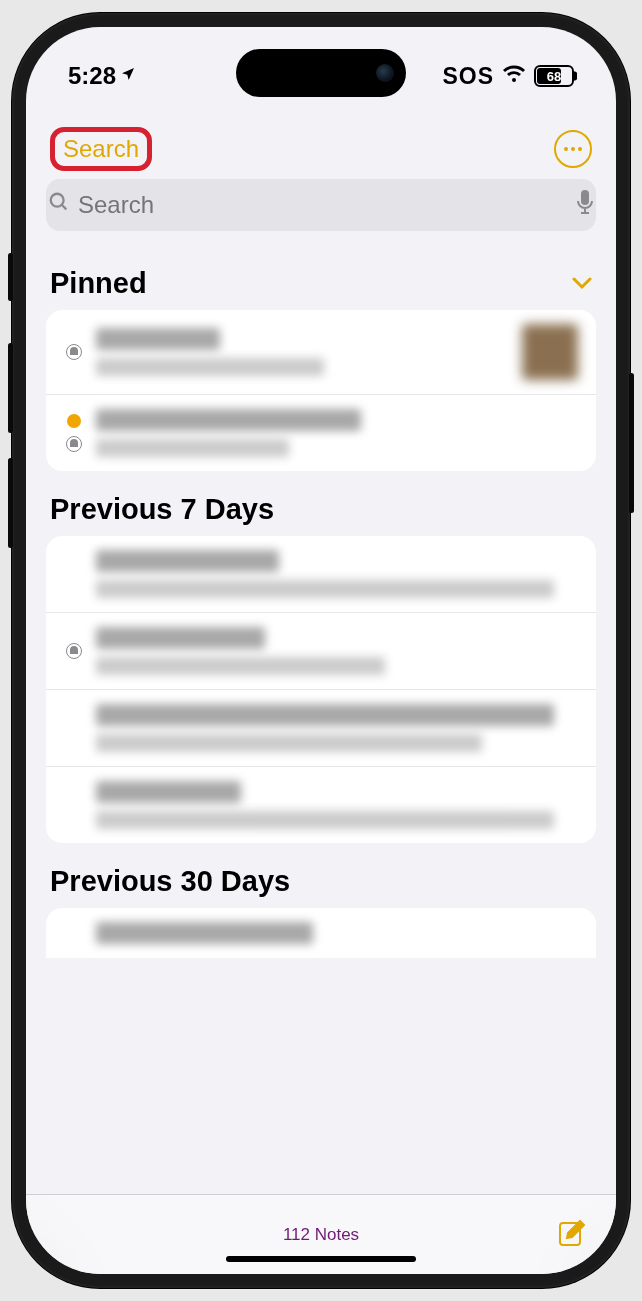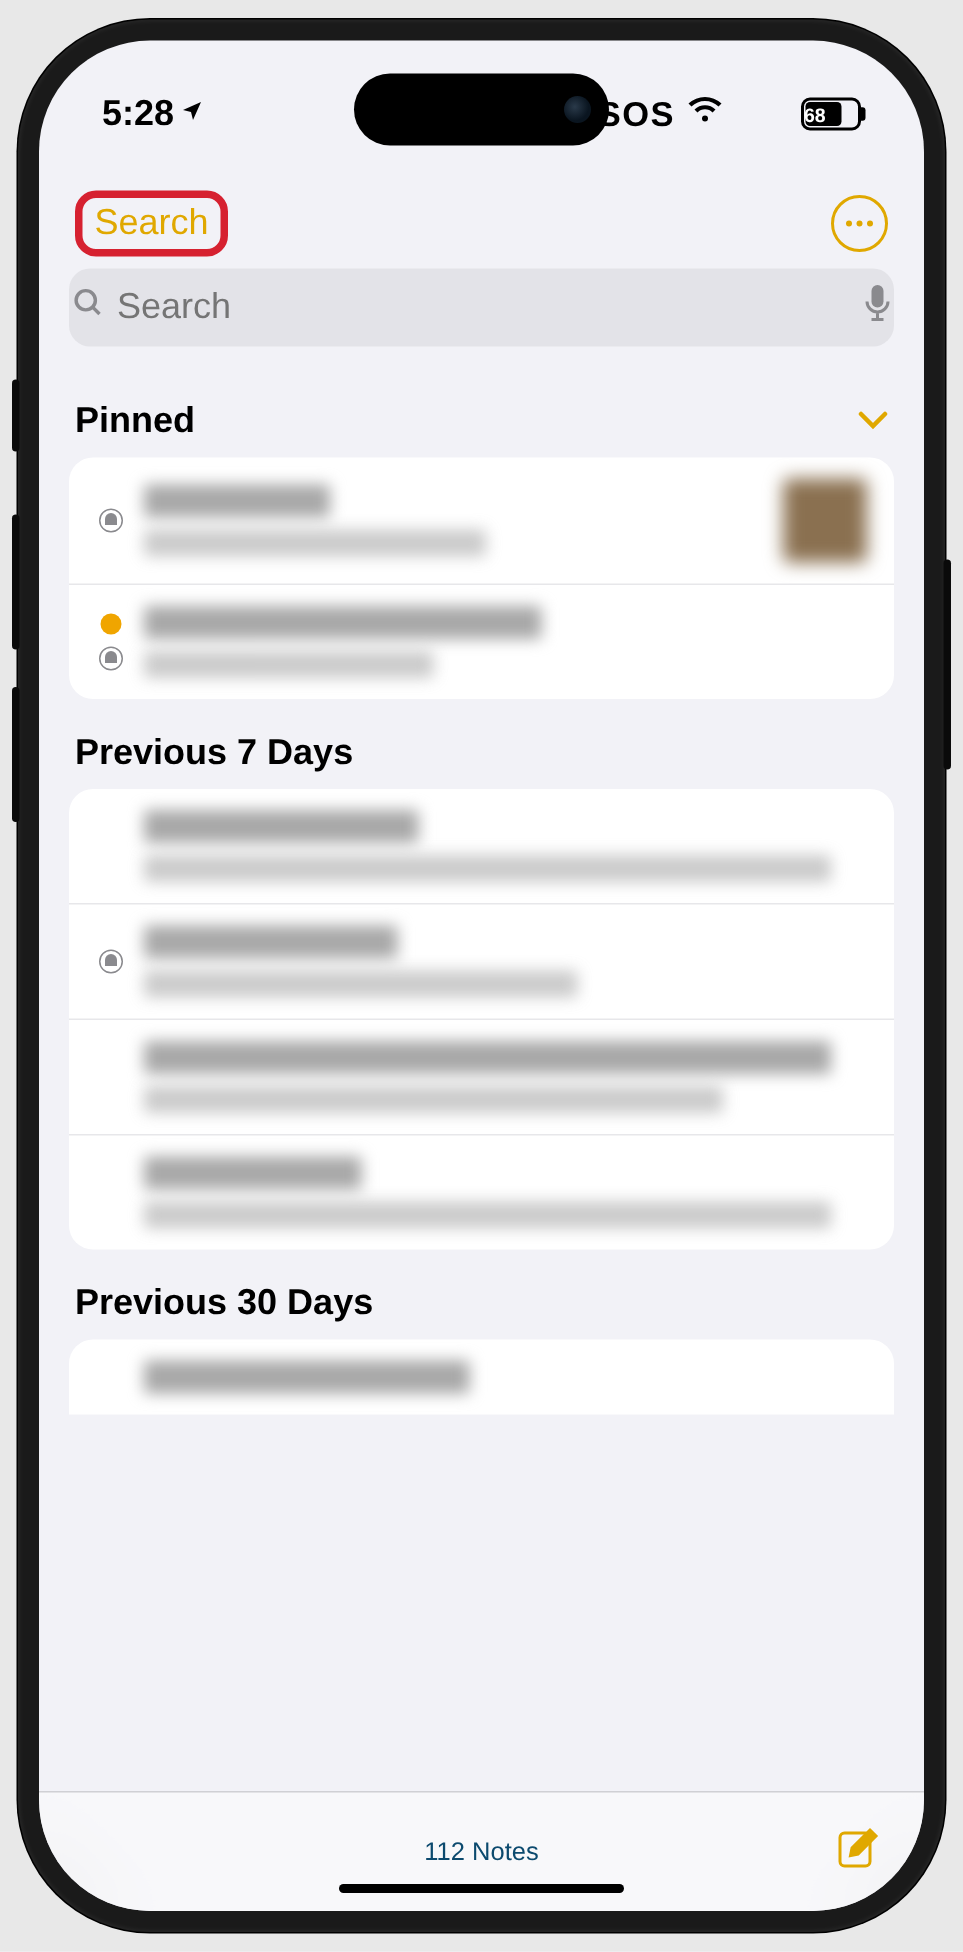--- a/index.html
+++ b/index.html
@@ -72,21 +72,21 @@
 .location-arrow { font-size: 18px; }
 .sos-text { font-size: 23px; font-weight: 700; letter-spacing: 1px; }
 .battery {
   width: 40px;
   height: 22px;
   border: 2px solid #000;
   border-radius: 6px;
   position: relative;
   display: flex;
   align-items: center;
-  margin-left: 44px;
+  justify-content: center;
 }
 .battery::after {
   content: '';
   position: absolute;
   right: -5px;
   top: 50%;
   transform: translateY(-50%);
   width: 3px;
   height: 9px;
   background: #000;
@@ -164,21 +164,21 @@
   outline: none;
 }
 .mic-icon { color: #8a8a8e; font-size: 22px; }
 
 .section-header {
   display: flex;
   justify-content: space-between;
   align-items: center;
   padding: 22px 24px 10px;
 }
-.section-title { font-size: 24px; font-weight: 700; }
+.section-title { font-size: 29px; font-weight: 700; }
 .chevron { color: #e0a800; font-size: 20px; }
 
 .card {
   margin: 0 20px;
   background: #fff;
   border-radius: 16px;
   overflow: hidden;
 }
 
 .note-row {
@@ -241,21 +241,21 @@
   left: 0;
   right: 0;
   height: 80px;
   background: rgba(248,248,250,0.95);
   backdrop-filter: blur(20px);
   border-top: 0.5px solid #d0d0d4;
   display: flex;
   align-items: center;
   justify-content: center;
 }
-.note-count { font-size: 17px; color: #0c4a6e; }
+.note-count { font-size: 17px; color: #701a75; }
 .compose-btn {
   position: absolute;
   right: 28px;
   color: #e0a800;
 }
 
 .home-indicator {
   position: absolute;
   bottom: 12px;
   left: 50%;

